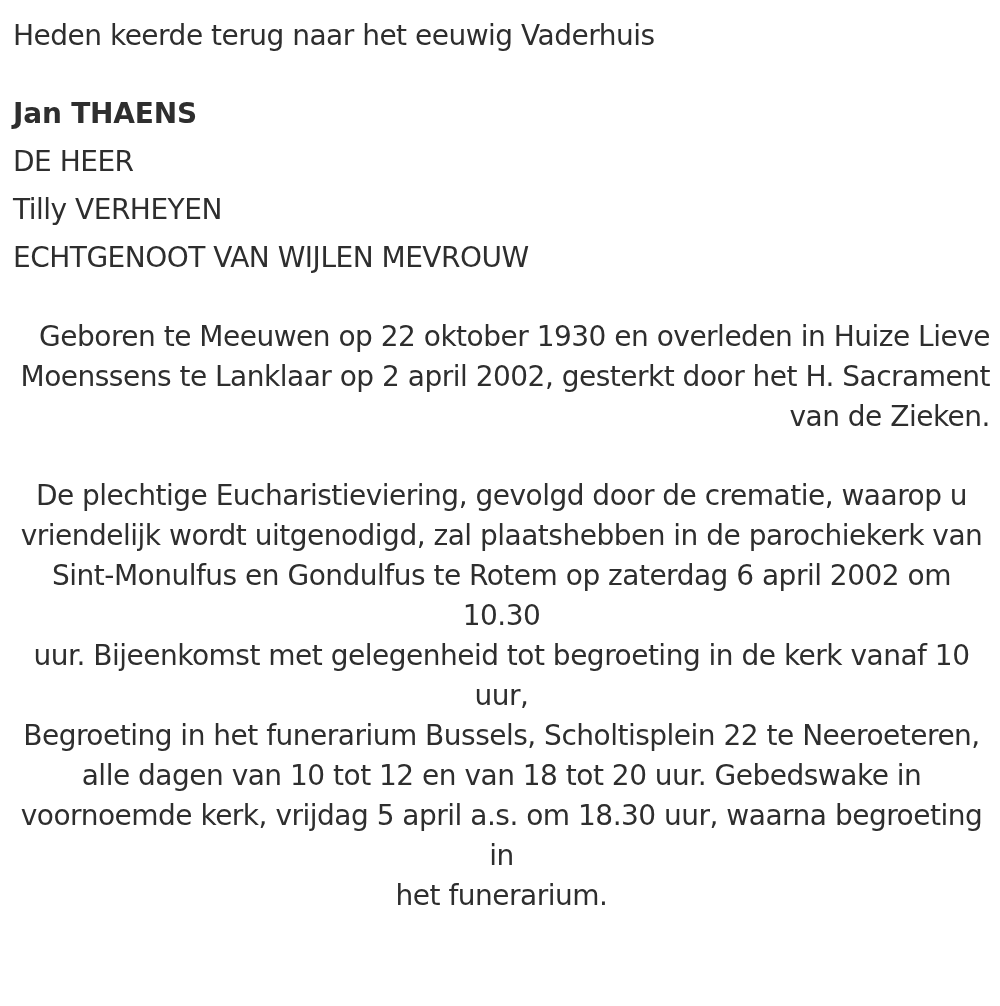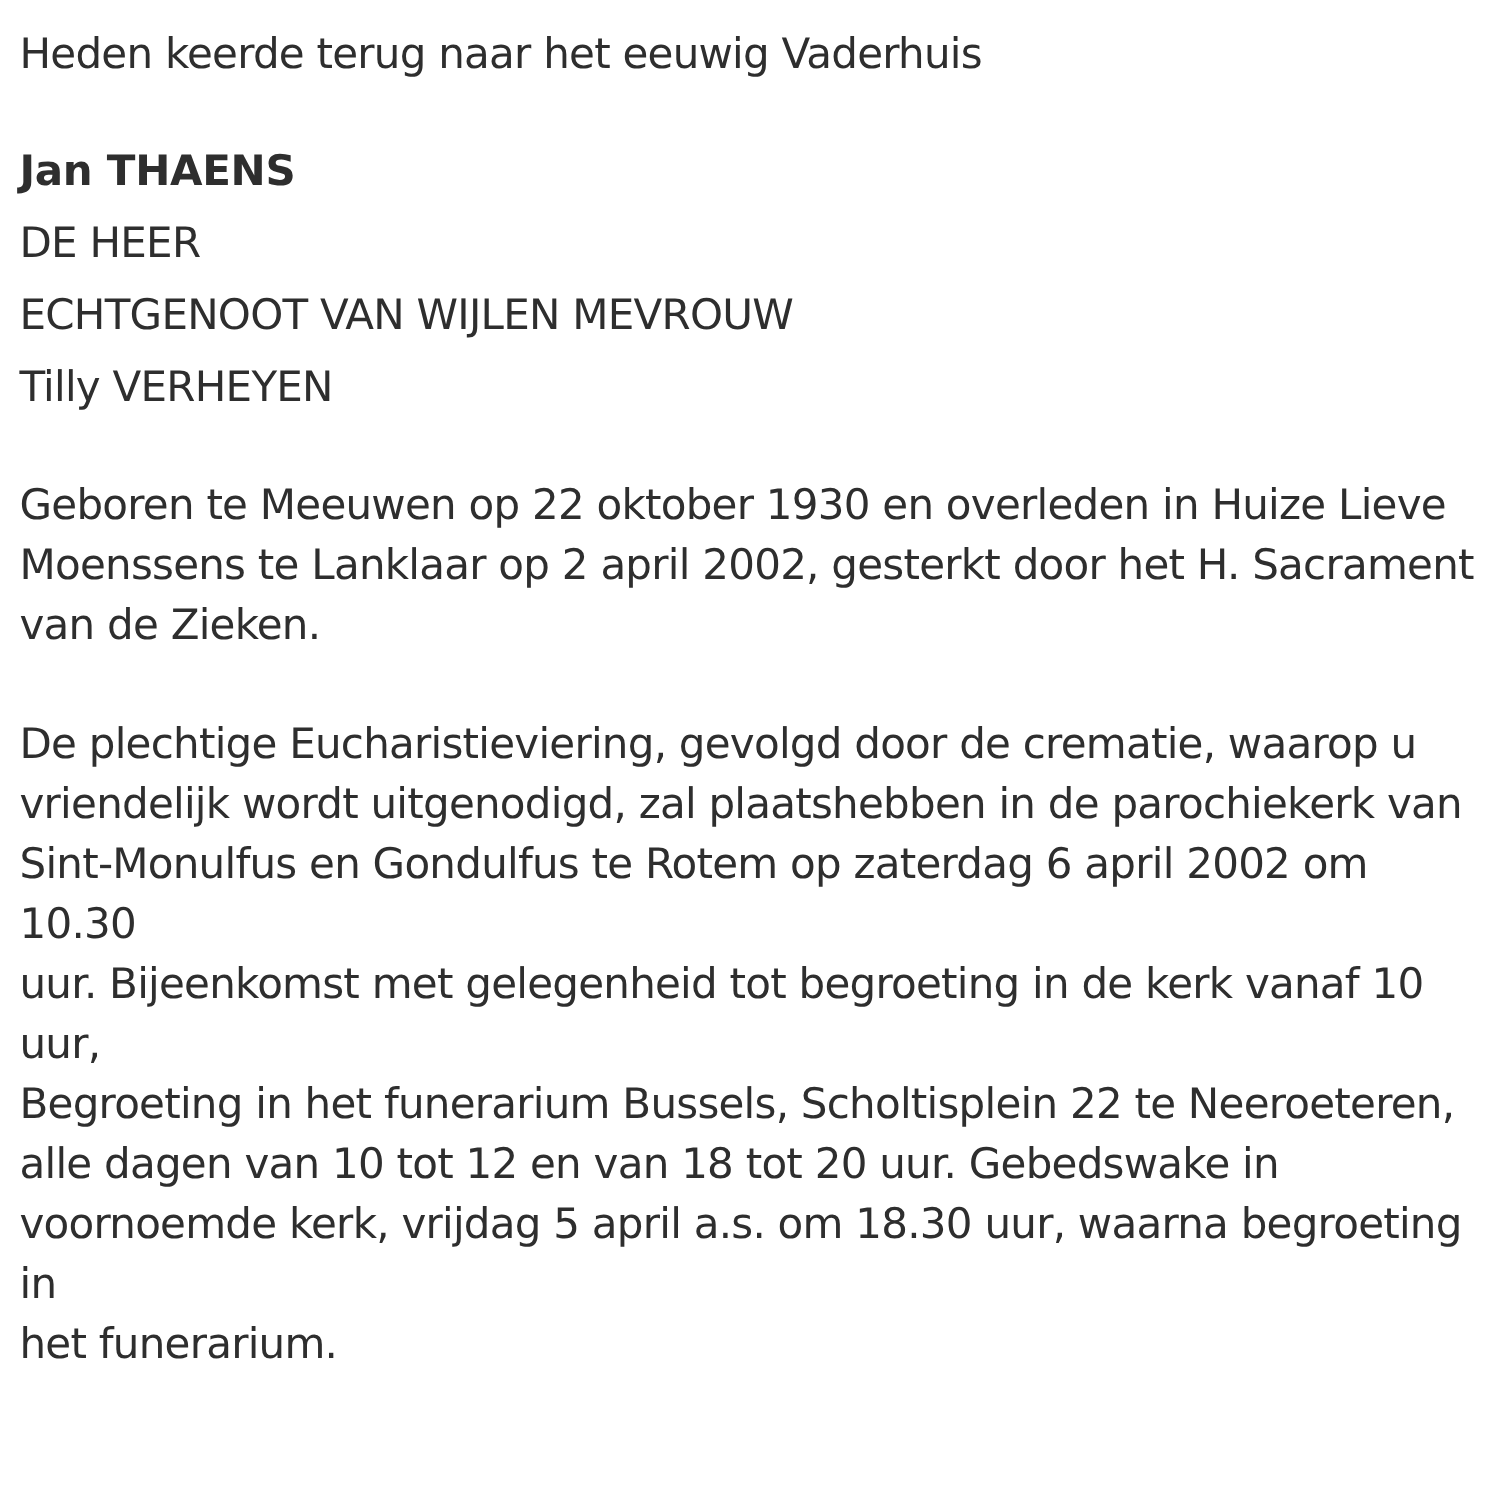--- a/index.html
+++ b/index.html
@@ -34,36 +34,36 @@
     line-height: 48px;
     white-space: pre-line;
   }
   .deceased-name {
     font-weight: 700;
     letter-spacing: -0.2px;
   }
   .para {
     line-height: 40px;
   }
-  .para-birth-death { margin: 0 0 39px 0; }
-  .para-service     { margin: 0 0 44px 0; }
+  .para-birth-death { margin: 0 0 39px 0; text-align: right; }
+  .para-service     { margin: 0 0 44px 0; text-align: center; }
   .para-condolences { margin: 0 0 40px 0; }
 </style>
 </head>
 <body>
 
 <div class="doc">
 
   <p class="line-block opening">Heden keerde terug naar het eeuwig Vaderhuis</p>
 
   <div class="header-block">
     <div class="header-line deceased-name">Jan THAENS</div>
     <div class="header-line">DE HEER</div>
+    <div class="header-line">Tilly VERHEYEN</div>
     <div class="header-line">ECHTGENOOT VAN WIJLEN MEVROUW</div>
-    <div class="header-line">Tilly VERHEYEN</div>
   </div>
 
   <p class="line-block para para-birth-death">Geboren te Meeuwen op 22 oktober 1930 en overleden in Huize Lieve
 Moenssens te Lanklaar op 2 april 2002, gesterkt door het H. Sacrament
 van de Zieken.</p>
 
   <p class="line-block para para-service">De plechtige Eucharistieviering, gevolgd door de crematie, waarop u
 vriendelijk wordt uitgenodigd, zal plaatshebben in de parochiekerk van
 Sint-Monulfus en Gondulfus te Rotem op zaterdag 6 april 2002 om 10.30
 uur. Bijeenkomst met gelegenheid tot begroeting in de kerk vanaf 10 uur,

